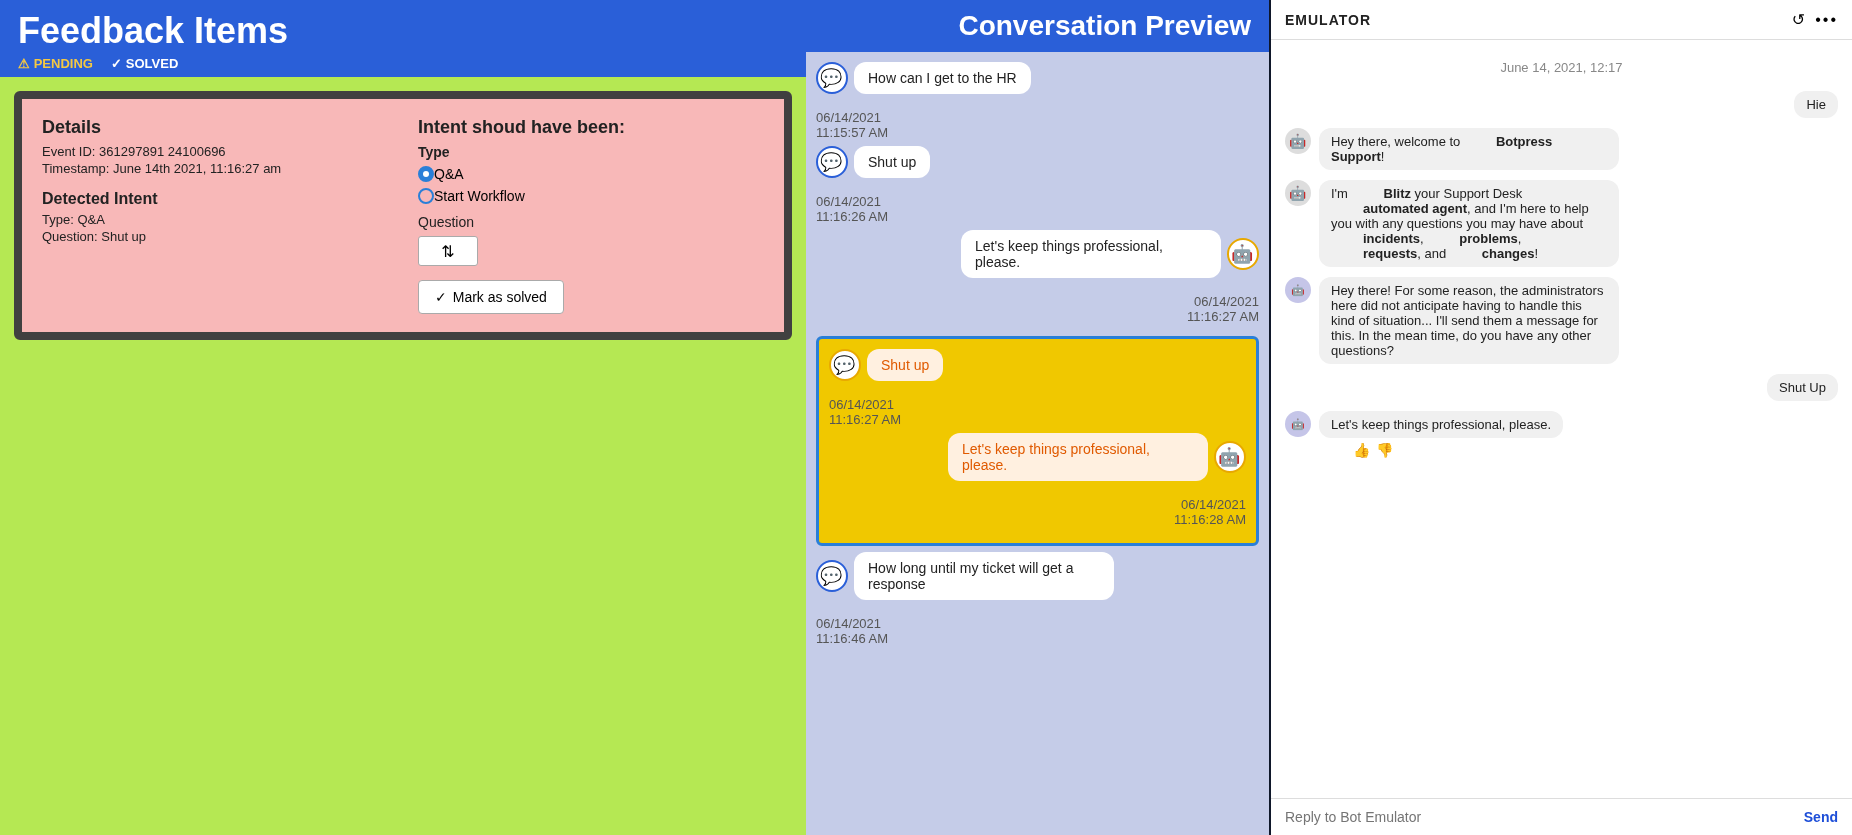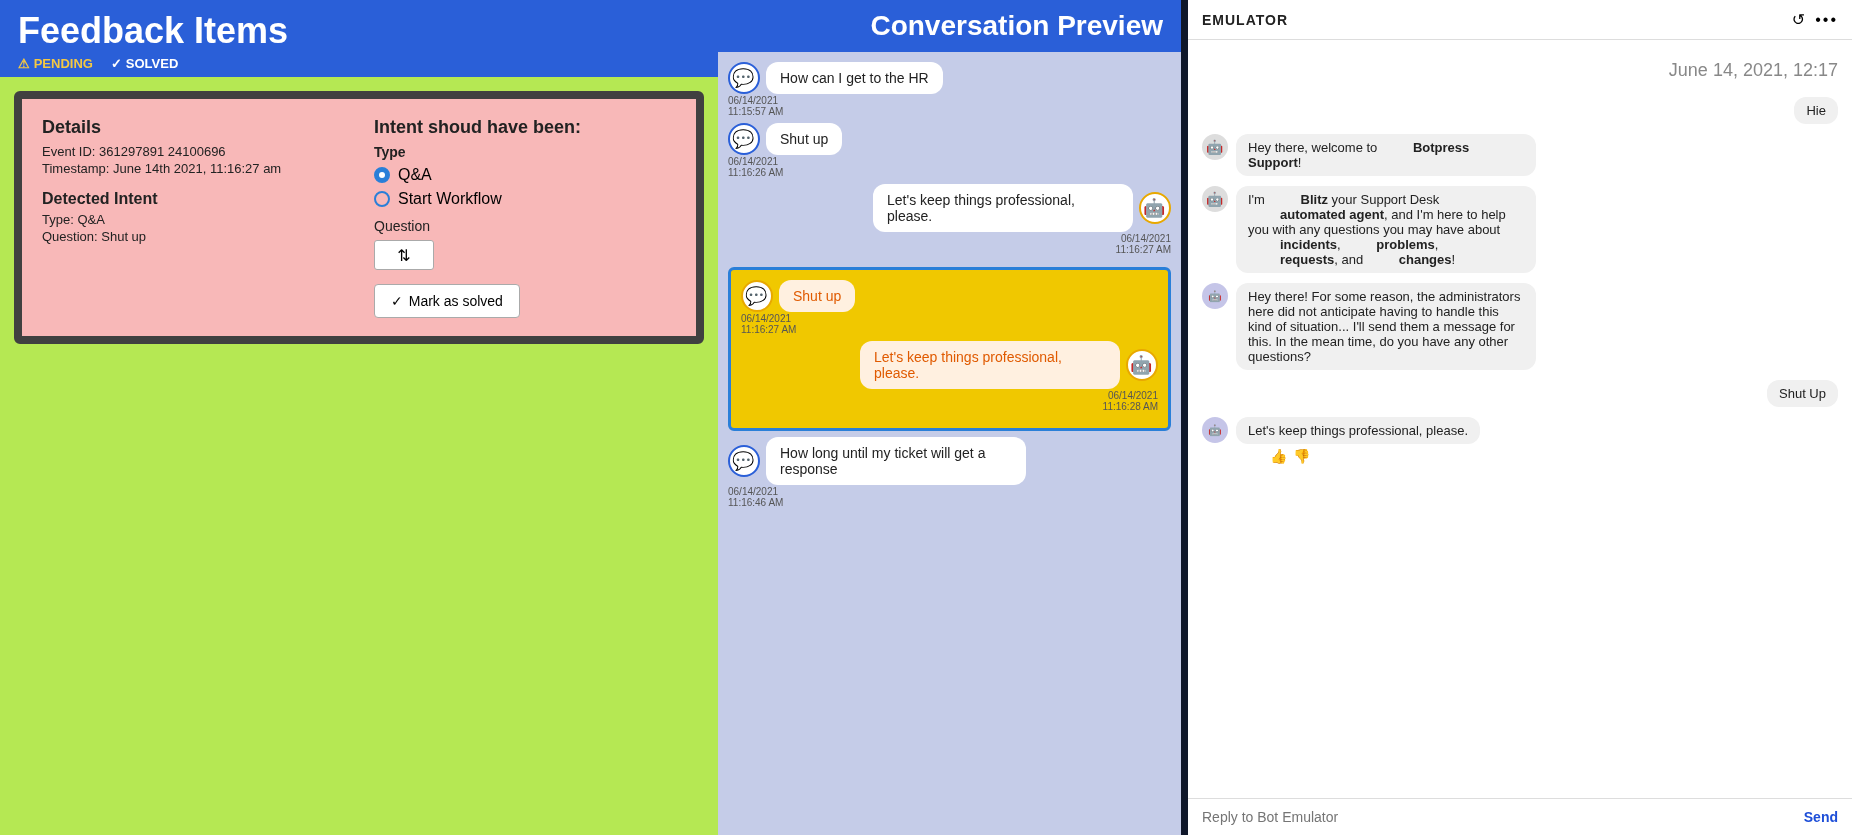--- a/index.html
+++ b/index.html
@@ -1,20 +1,20 @@
 <!DOCTYPE html>
 <html><head>
   <meta charset="utf-8">
   <style>
     * { box-sizing: border-box; margin: 0; padding: 0; }
     body { font-family: -apple-system, BlinkMacSystemFont, 'Segoe UI', Arial, sans-serif; display: flex; width: 1852px; height: 835px; overflow: hidden; }
 
     
     #left-panel {
-      width: 718px;
+      width: 806px;
       background: #b5e853;
       display: flex;
       flex-direction: column;
       flex-shrink: 0;
     }
     #left-header {
       background: #2a5fd8;
       padding: 10px 18px 6px 18px;
     }
     #left-title {
@@ -78,23 +78,22 @@
     .intent-label {
       font-size: 14px;
       font-weight: bold;
       color: #222;
       margin-bottom: 6px;
     }
     .radio-group { margin-bottom: 10px; }
     .radio-item {
       display: flex;
       align-items: center;
-      gap: 8px;
       margin-bottom: 6px;
-      font-size: 16px;
+      font-size: 14px;
     }
     .radio-circle {
       width: 16px; height: 16px;
       border-radius: 50%;
       border: 2px solid #2a7fd8;
       display: flex; align-items: center; justify-content: center;
       flex-shrink: 0;
     }
     .radio-circle.filled { background: #2a7fd8; }
     .radio-circle.filled::after {
@@ -189,23 +188,23 @@
       color: #2a5fd8;
       background: white;
       flex-shrink: 0;
     }
     .conv-icon.bot-icon {
       border-color: #e8a800;
       color: #e8a800;
     }
 
     .conv-timestamp {
-      font-size: 10px;
+      font-size: 13px;
       color: #555;
-      margin-top: 1px;
+      margin-top: 16px;
     }
     .conv-bubble-wrapper.bot .conv-timestamp { text-align: right; }
 
     .bubble-row {
       display: flex;
       align-items: center;
       gap: 6px;
     }
 
     .highlighted-section {
@@ -219,21 +218,21 @@
     
     #conversation-list::-webkit-scrollbar { width: 8px; }
     #conversation-list::-webkit-scrollbar-thumb { background: #aaa; border-radius: 4px; }
 
     
     #right-panel {
       flex: 1;
       background: white;
       display: flex;
       flex-direction: column;
-      border-left: 7px solid #0f172a;
+      border-left: 2px solid #0f172a;
     }
     #right-header {
       padding: 10px 14px;
       border-bottom: 1px solid #ddd;
       display: flex;
       align-items: center;
       justify-content: space-between;
     }
     #emulator-title {
       font-size: 14px;
@@ -249,22 +248,22 @@
 
     #chat-messages {
       flex: 1;
       overflow-y: auto;
       padding: 14px;
       display: flex;
       flex-direction: column;
       gap: 10px;
     }
     .chat-date {
-      text-align: right;
-      font-size: 18px;
+      text-align: center;
+      font-size: 13px;
       color: #888;
       margin: 6px 0;
     }
     .chat-msg-user {
       align-self: flex-end;
       background: #f0f0f0;
       border-radius: 12px;
       padding: 6px 12px;
       font-size: 13px;
       color: #222;

